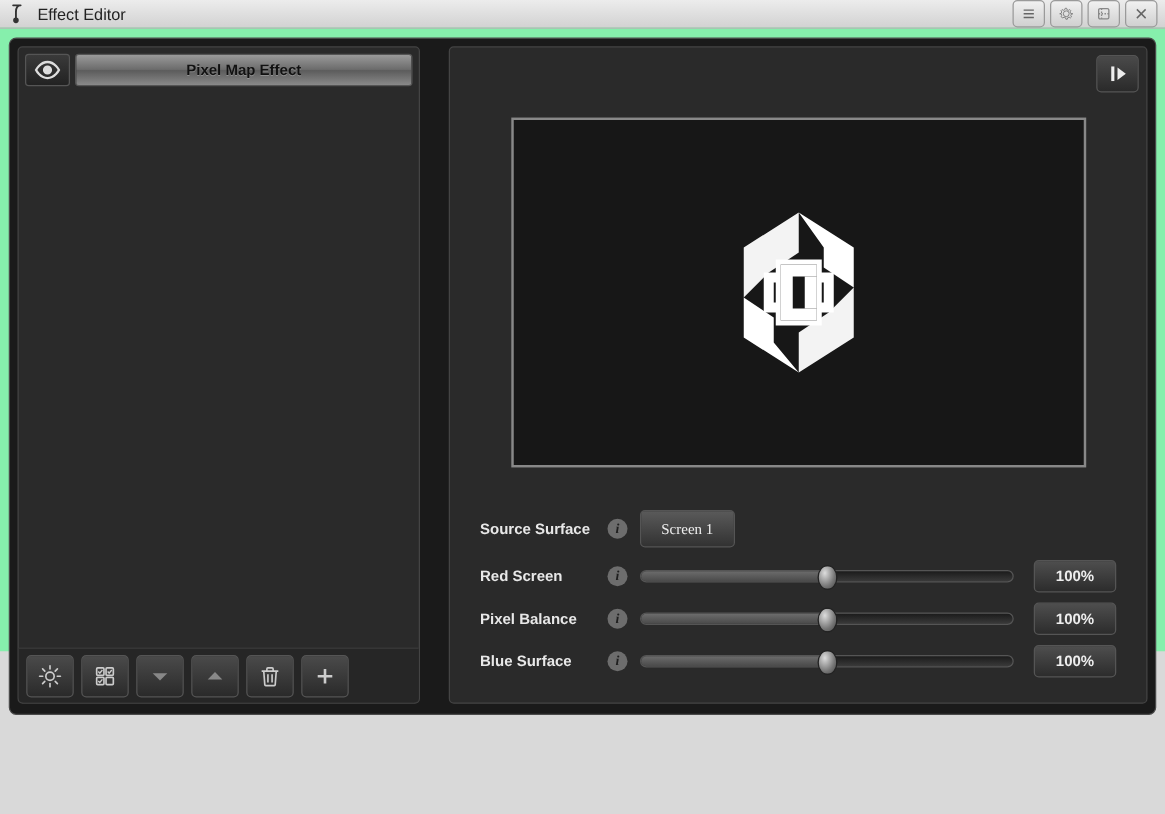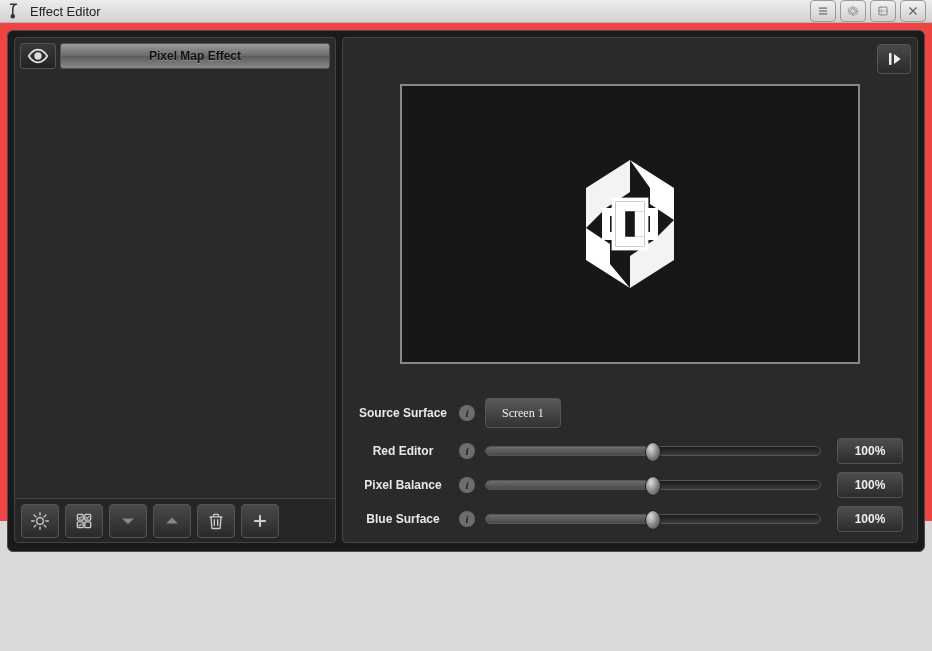--- a/index.html
+++ b/index.html
@@ -9,21 +9,21 @@
     overflow: hidden;
     width: 932px;
     height: 651px;
   }
   
   .window {
     width: 932px;
     height: 521px;
     display: flex;
     flex-direction: column;
-    background: #ef4444;
+    background: #86efac;
   }
   .titlebar {
     height: 30px;
     display: flex;
     align-items: center;
     padding: 0 6px;
     background: linear-gradient(#ececec, #d2d2d2);
     border-bottom: 1px solid #b5b5b5;
   }
   .titlebar .app-icon {
@@ -55,23 +55,22 @@
     border-radius: 6px;
     border: 1px solid #4a4a4a;
     display: flex;
     flex-direction: column;
     padding: 6px;
     position: relative;
   }
   .columns {
     flex: 1;
     display: flex;
-    gap: 6px;
+    gap: 23px;
     min-height: 0;
-    text-align: center;
   }
   
   .sidebar {
     width: 322px;
     display: flex;
     flex-direction: column;
     background: #2a2a2a;
     border: 1px solid #444;
     border-radius: 4px;
   }
@@ -134,21 +133,21 @@
     color: #bbb;
   }
   .tool-btn svg { width: 20px; height: 20px; }
   
   .right-panel {
     flex: 1;
     background: #2a2a2a;
     border: 1px solid #444;
     border-radius: 4px;
     position: relative;
-    padding: 6px;
+    padding: 16px;
     display: flex;
     flex-direction: column;
   }
   .collapse-btn {
     position: absolute;
     top: 6px; right: 6px;
     width: 34px; height: 30px;
     border: 1px solid #555;
     border-radius: 4px;
     background: linear-gradient(#4a4a4a, #2a2a2a);
@@ -378,21 +377,21 @@
 
           <div class="control-row" style="height:42px">
             <span class="control-label">Source Surface</span>
             <span class="info-icon">i</span>
             <div class="source-btn">
               <span>Screen 1</span>
             </div>
           </div>
 
           <div class="control-row">
-            <span class="control-label">Red Editor</span>
+            <span class="control-label">Red Screen</span>
             <span class="info-icon">i</span>
             <div class="slider-track">
               <div class="slider-fill" style="width:50%"></div>
               <div class="slider-thumb" style="left:50%"></div>
             </div>
             <div class="value-box">
                 <span>100%</span>
               </div>
           </div>
 

